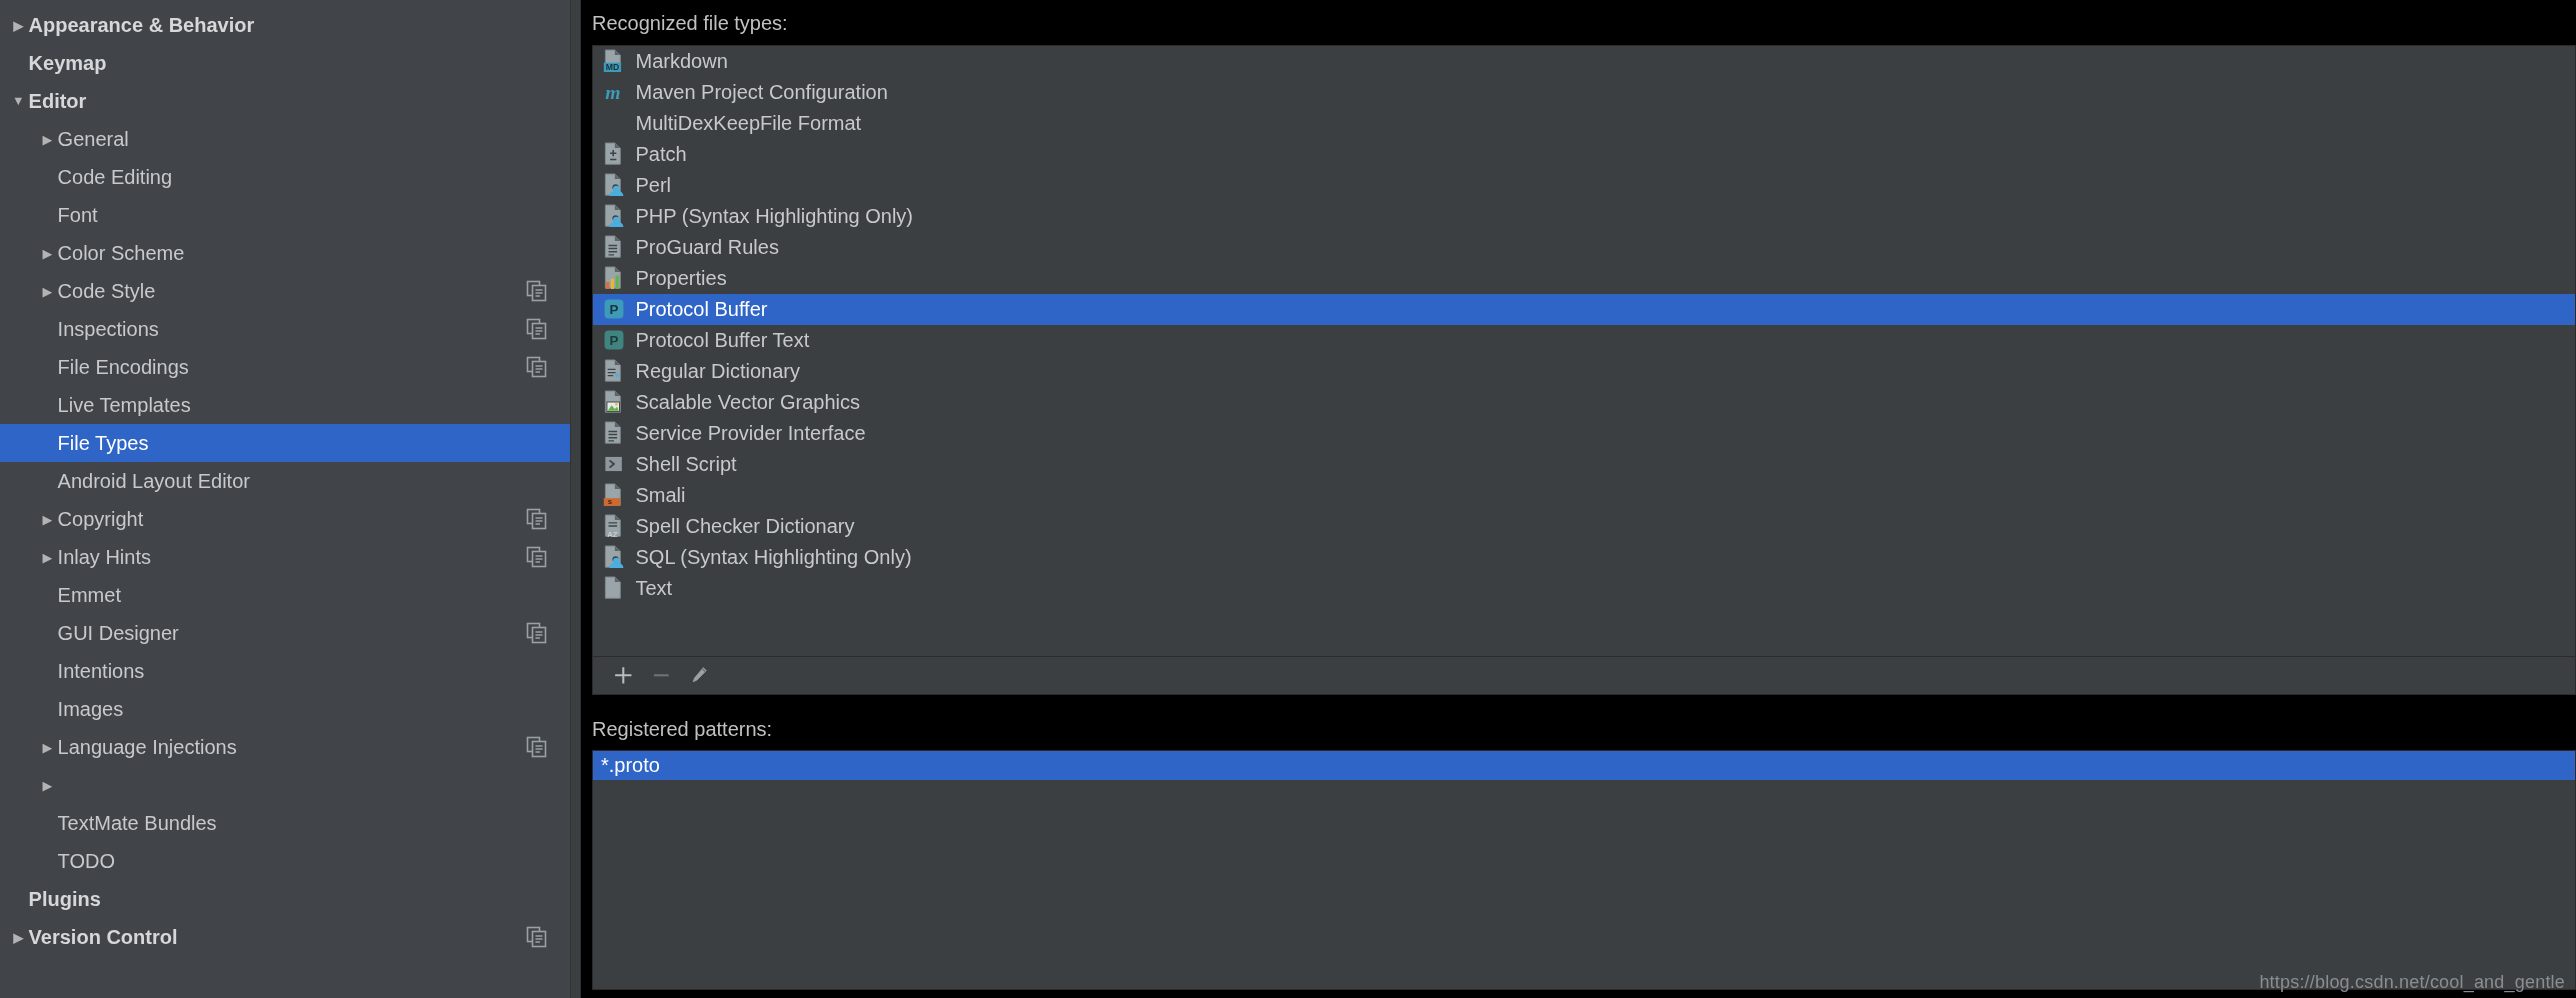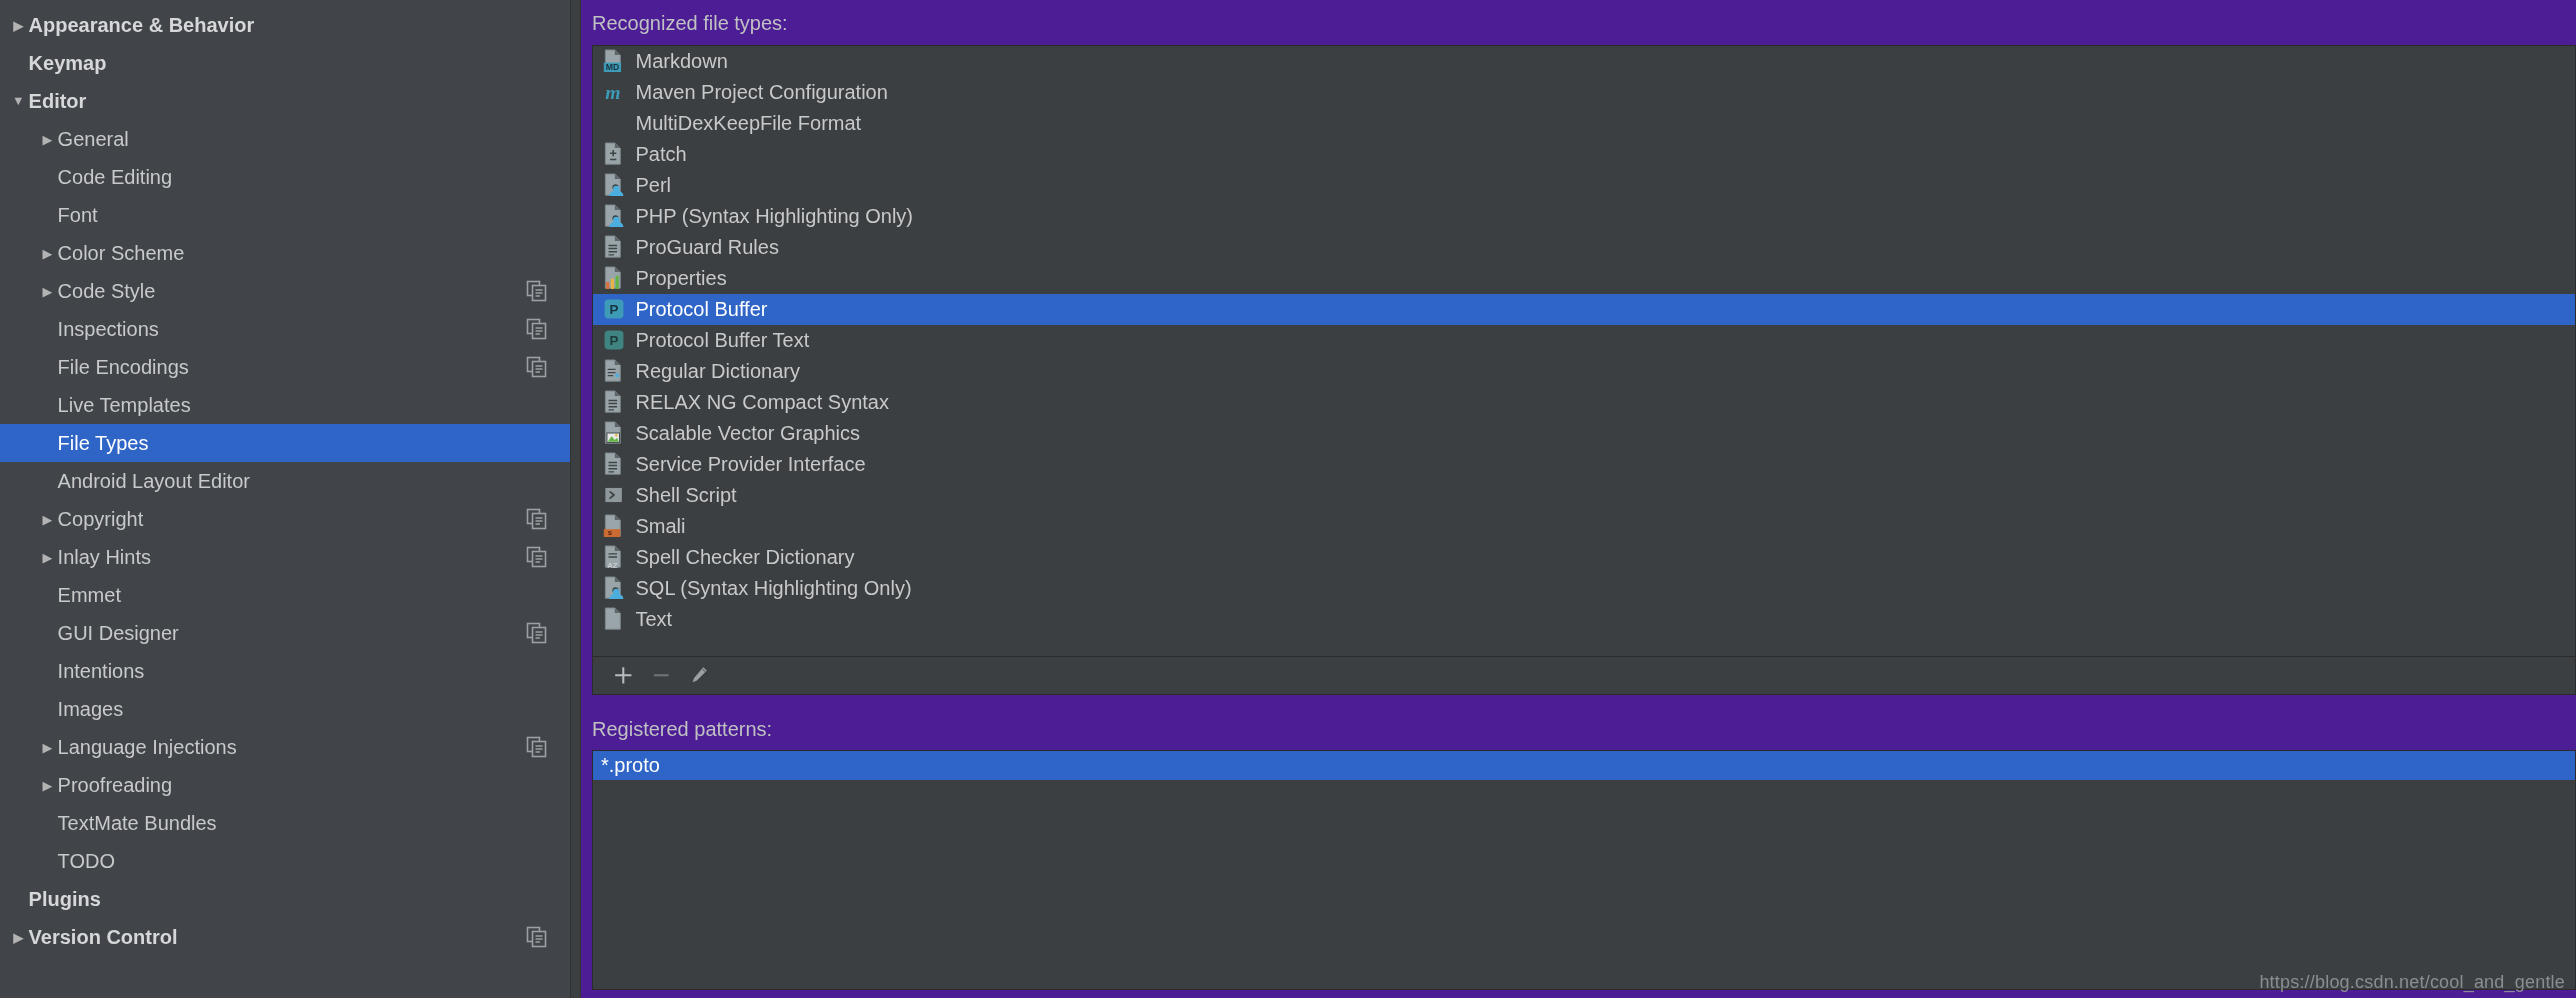--- a/index.html
+++ b/index.html
@@ -68,21 +68,21 @@
     flex: 0 0 11px;
     background: #3c3f41;
     border-left: 0.8px solid #323232;
     border-right: 0.8px solid #323232;
   }
 
   
   #main {
     flex: 1 1 auto;
     position: relative;
-    background: #4c1d95;
+    background: #000000;
     padding: 0 0 0 11px;
     overflow: hidden;
   }
   .section-label {
     font-size: 20px;
     color: #c0c1c2;
     padding: 12px 0 9.5px 0;
   }
   .list-box {
     border: 0.8px solid #2b2b2b;
@@ -280,21 +280,20 @@
         <span class="tree-arrow">▶</span>
         <span class="tree-label">Language Injections</span>
         <svg class="icon-svg copy-icon" width="17.5" height="17.5" viewBox="0 0 22 22" aria-hidden="true">
     <rect x="1.5" y="1.5" width="12" height="14" fill="none" stroke="#9aa0a3" stroke-width="1.6"></rect>
     <rect x="6.5" y="5.5" width="13" height="15" fill="#41454a" stroke="#9aa0a3" stroke-width="1.6"></rect>
     <path d="M9.5 10 H16.5 M9.5 13 H16.5 M9.5 16 H14" stroke="#9aa0a3" stroke-width="1.3"></path>
   </svg>
       </div>
       <div class="tree-row" style="padding-left: 37px;">
         <span class="tree-arrow">▶</span>
-        <span class="tree-label">Proofreading</span>
       </div>
       <div class="tree-row" style="padding-left: 37px;">
         <span class="tree-arrow empty"></span>
         <span class="tree-label">TextMate Bundles</span>
       </div>
       <div class="tree-row" style="padding-left: 37px;">
         <span class="tree-arrow empty"></span>
         <span class="tree-label">TODO</span>
       </div>
       <div class="tree-row bold" style="padding-left: 8px;">
@@ -423,30 +422,20 @@
           <div class="ft-row">
             <span class="ft-icon">
               <svg class="icon-svg" viewBox="0 0 28 30" aria-hidden="true" style="font-size:25px">
         <path d="M3 1 H15 L22 7.5 V28 H3 Z" fill="#9aa5aa" stroke="#7e888d" stroke-width="1.2"></path>
           <path d="M15 1 L15 7.5 L22 7.5 Z" fill="#5d6468"></path>
         <path d="M6 13 H16 M6 17 H16 M6 21 H13" stroke="#3d4547" stroke-width="1.6"></path>
         <text x="18" y="29" font-size="16" font-weight="bold" text-anchor="middle" font-family="Liberation Sans, sans-serif" fill="#4aaede">*</text>
       </svg>
             </span>
             <span class="ft-label">Regular Dictionary</span>
-          </div>
-          <div class="ft-row">
-            <span class="ft-icon">
-              <svg class="icon-svg" viewBox="0 0 28 30" aria-hidden="true">
-        <path d="M3 1 H15 L22 7.5 V28 H3 Z" fill="#9aa5aa" stroke="#7e888d" stroke-width="1.2"></path>
-          <path d="M15 1 L15 7.5 L22 7.5 Z" fill="#5d6468"></path>
-        <path d="M7 13 H18 M7 17 H18 M7 21 H18 M7 25 H14" stroke="#3d4547" stroke-width="1.8"></path>
-      </svg>
-            </span>
-            <span class="ft-label">RELAX NG Compact Syntax</span>
           </div>
           <div class="ft-row">
             <span class="ft-icon">
               <svg class="icon-svg" viewBox="0 0 28 30" aria-hidden="true">
         <path d="M3 1 H15 L22 7.5 V28 H3 Z" fill="#9aa5aa" stroke="#7e888d" stroke-width="1.2"></path>
           <path d="M15 1 L15 7.5 L22 7.5 Z" fill="#5d6468"></path>
         <rect x="5" y="15" width="16" height="12" fill="#e8e8e8" stroke="#3d4547" stroke-width="1.2"></rect>
         <path d="M6 26 L11 19 L15 24 L18 21 L20 26 Z" fill="#62b543"></path>
         <circle cx="17" cy="18" r="1.6" fill="#e8b341"></circle>
       </svg>

